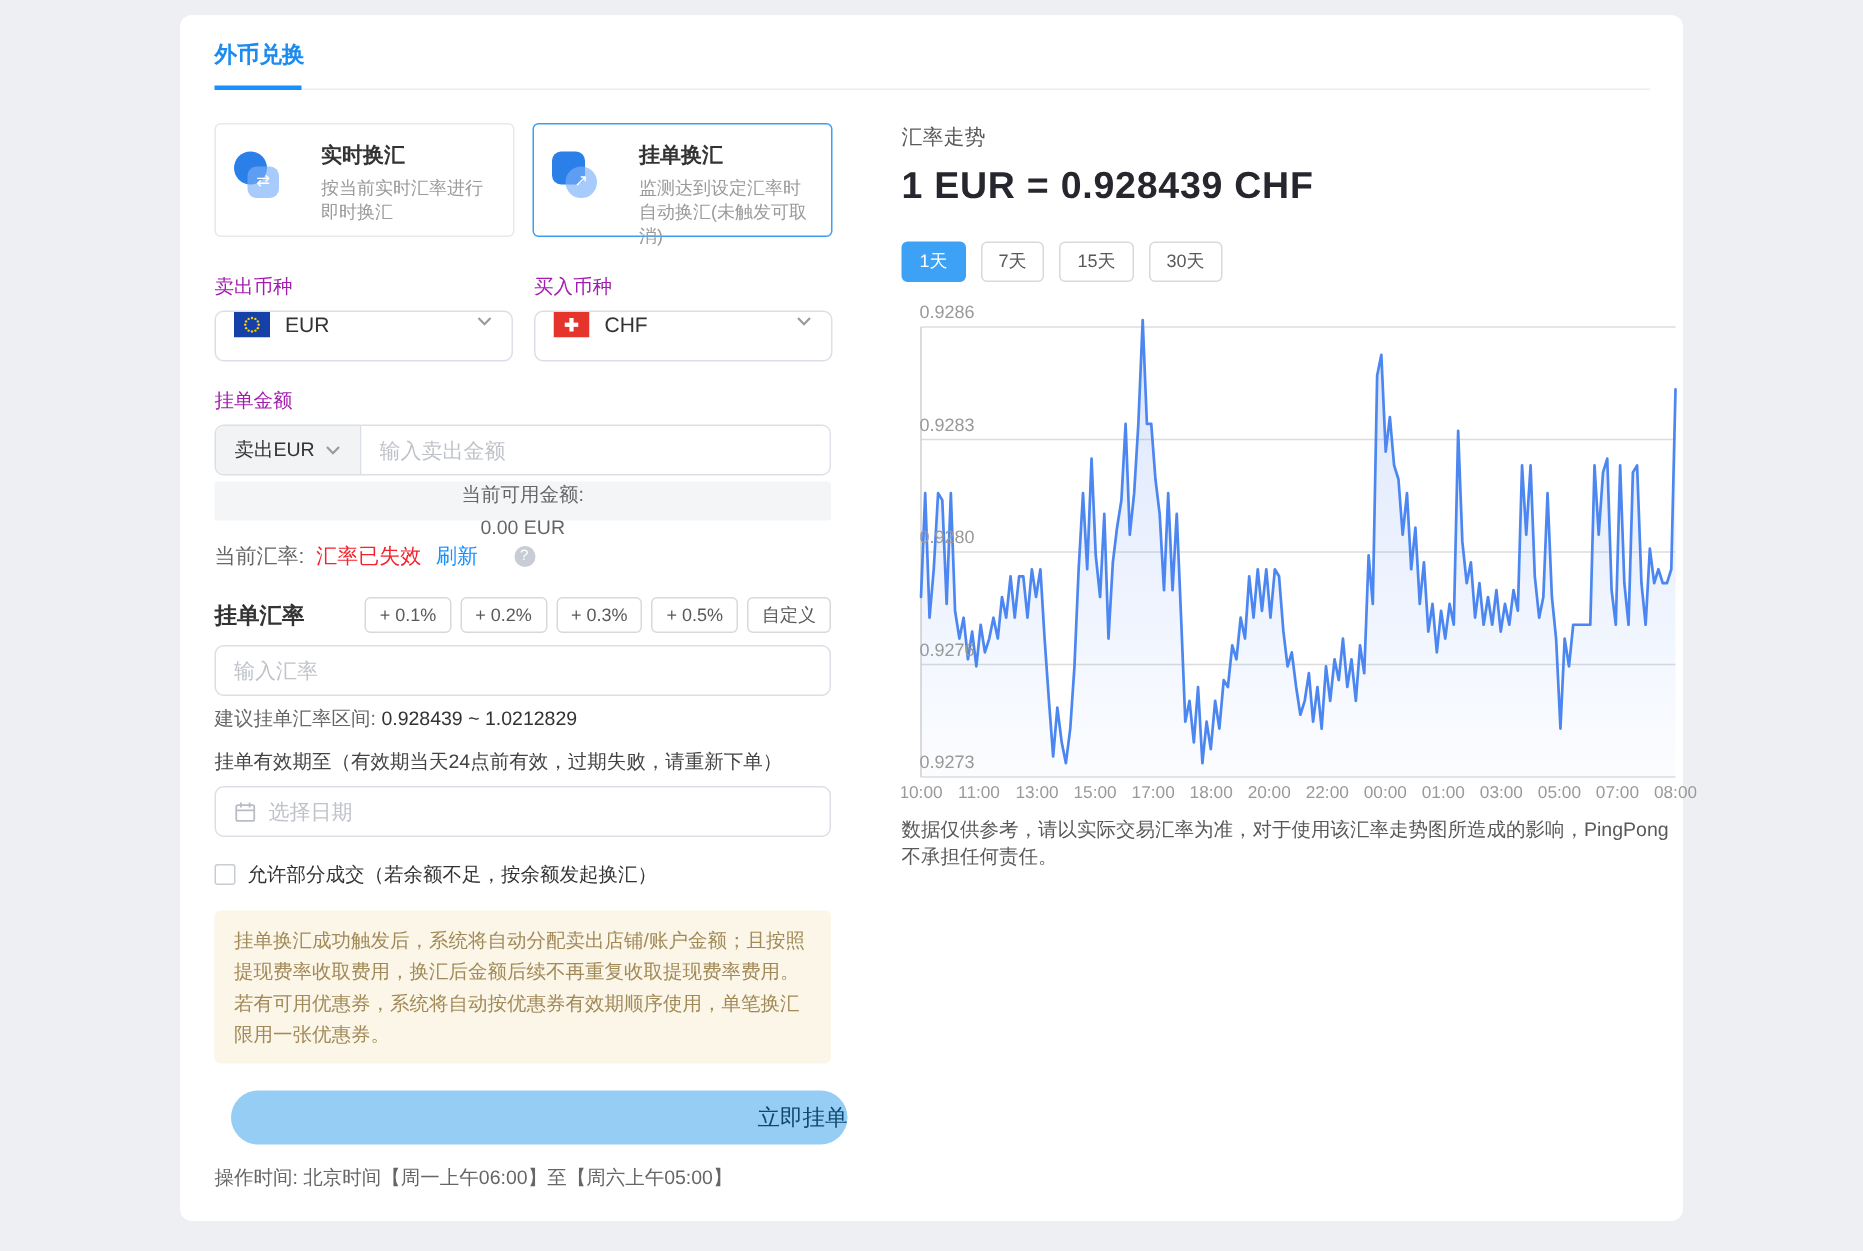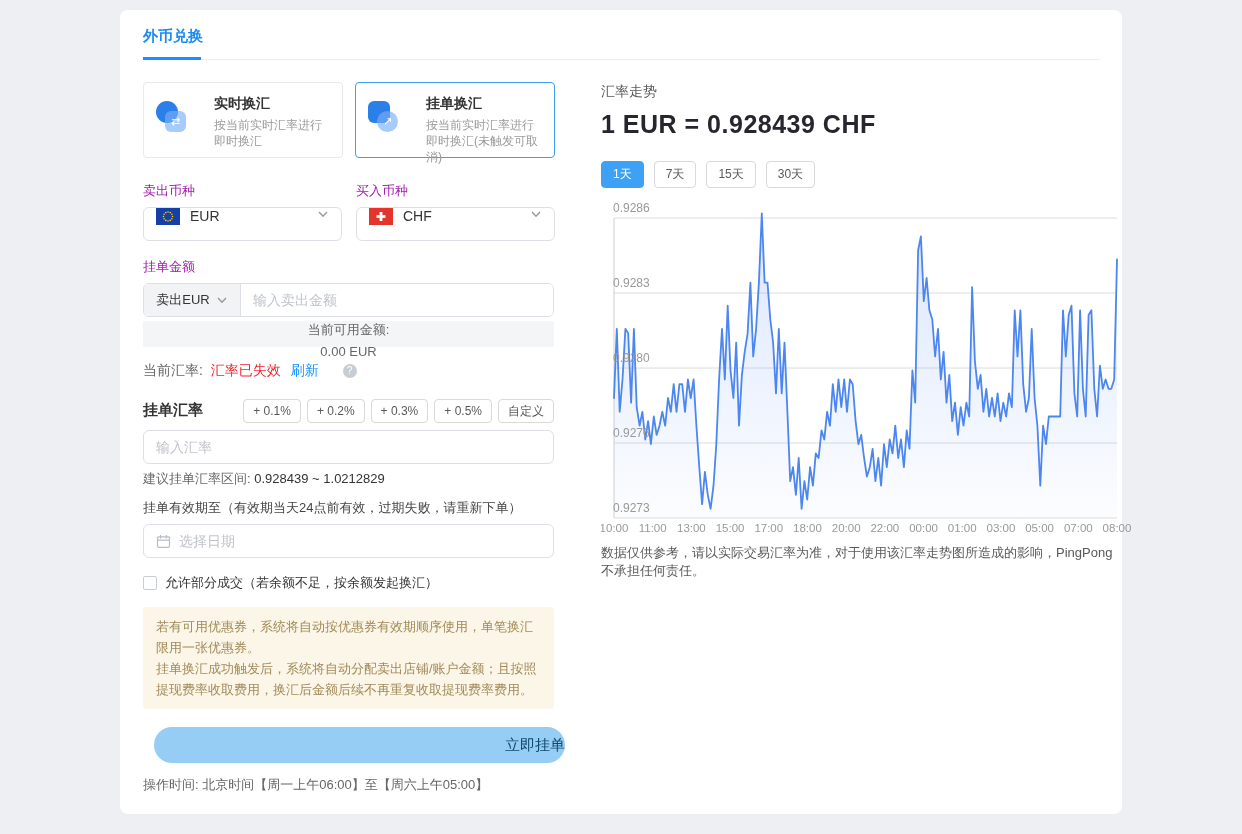--- a/index.html
+++ b/index.html
@@ -93,21 +93,21 @@
       <div class="card-desc">按当前实时汇率进行即时换汇</div>
     </div>
   </div>
   <div class="abs xchg-card active" style="left:235px;">
     <div class="card-icon">
       <span class="ic-back-square"></span>
         <span class="ic-front-circle">↗</span>
     </div>
     <div class="card-txt">
       <div class="card-title">挂单换汇</div>
-      <div class="card-desc">按当前实时汇率进行即时换汇(未触发可取消)</div>
+      <div class="card-desc">监测达到设定汇率时自动换汇(未触发可取消)</div>
     </div>
   </div>
 
   <div class="abs field-label" style="left:23px;top:172px;">卖出币种</div>
   <div class="abs field-label" style="left:236px;top:172px;">买入币种</div>
 
   <div class="abs select-box" style="left:23px;top:197px;">
     <svg class="flag" width="24" height="17" viewBox="0 0 24 17">
       <rect width="24" height="17" fill="#1540a8"></rect>
       <g fill="#ffcc00">
@@ -187,22 +187,22 @@
     </svg>
     <input type="text" placeholder="选择日期" style="">
   </div>
 
   <div class="abs chk-row">
     <span class="chk-box"></span>
     <span>允许部分成交（若余额不足，按余额发起换汇）</span>
   </div>
 
   <div class="abs notice">
+    <div>挂单换汇成功触发后，系统将自动分配卖出店铺/账户金额；且按照提现费率收取费用，换汇后金额后续不再重复收取提现费率费用。</div>
     <div>若有可用优惠券，系统将自动按优惠券有效期顺序使用，单笔换汇限用一张优惠券。</div>
-    <div>挂单换汇成功触发后，系统将自动分配卖出店铺/账户金额；且按照提现费率收取费用，换汇后金额后续不再重复收取提现费率费用。</div>
   </div>
 
   <button class="abs submit-btn">立即挂单</button>
   <div class="abs op-time">操作时间: 北京时间【周一上午06:00】至【周六上午05:00】</div>
 
   <div class="abs trend-title">汇率走势</div>
   <div class="abs headline">1 EUR = 0.928439 CHF</div>
   <div class="abs periods" id="periods">
       <span class="period-tab active">1天</span>
       <span class="period-tab">7天</span>

